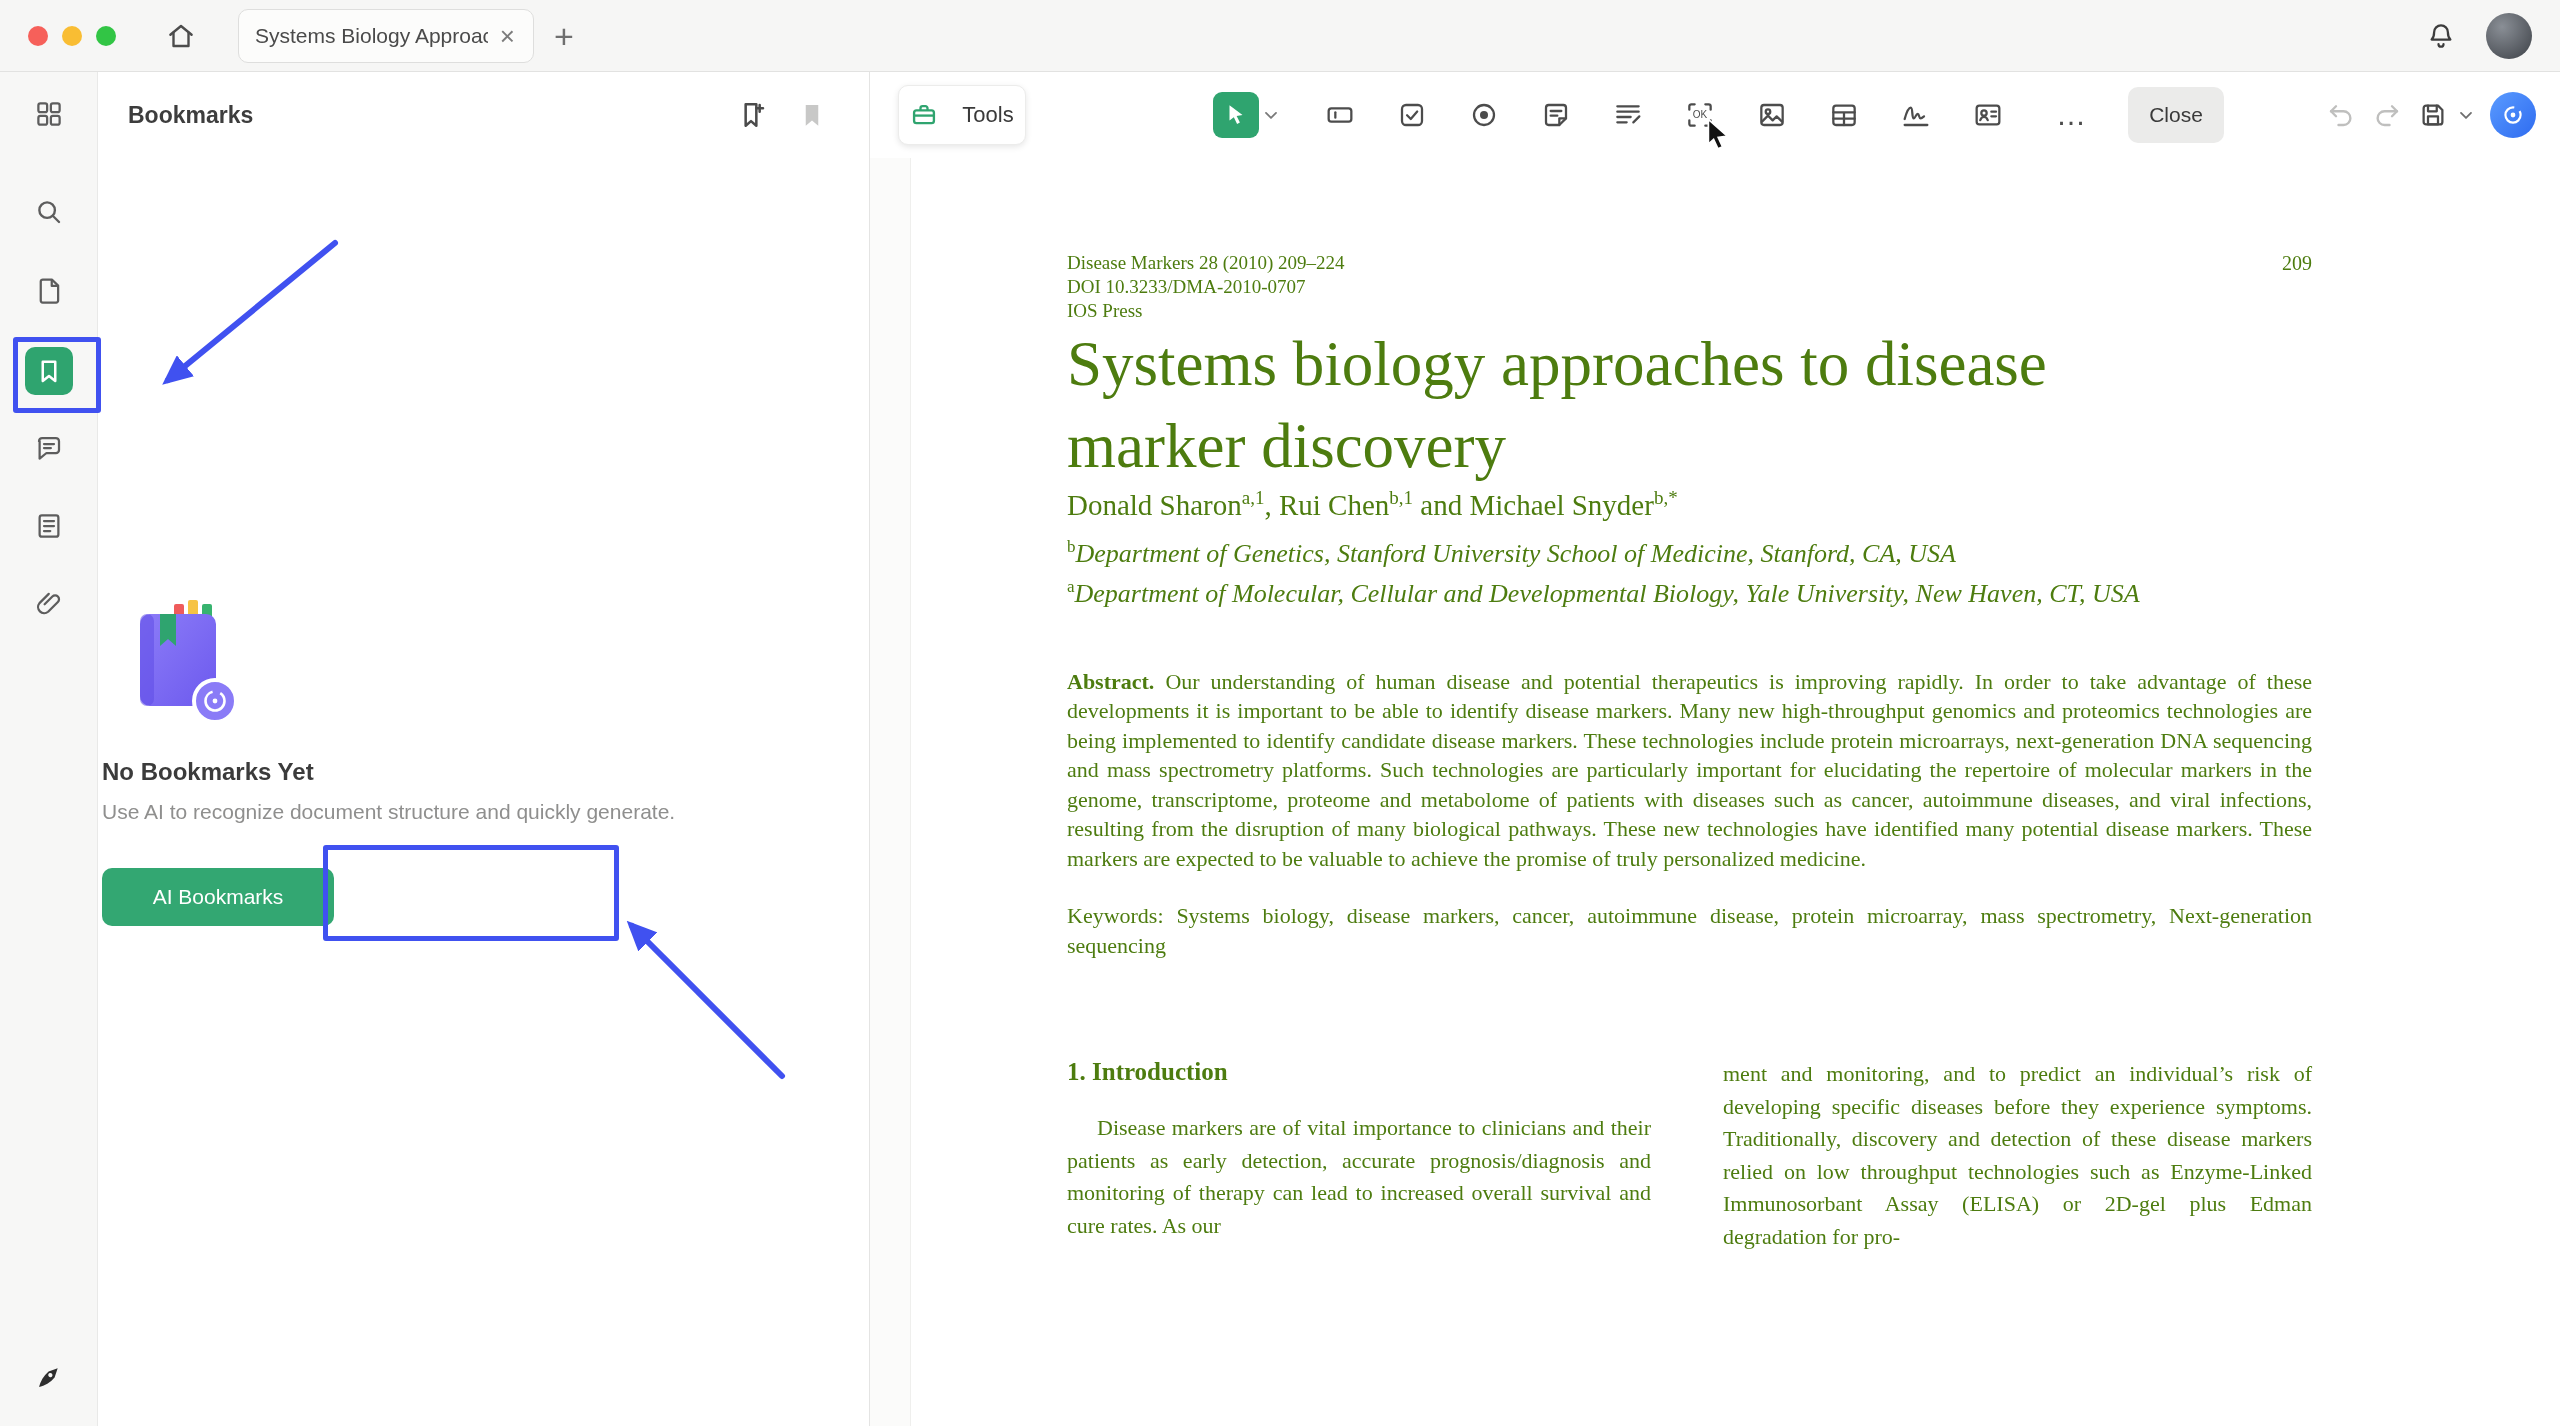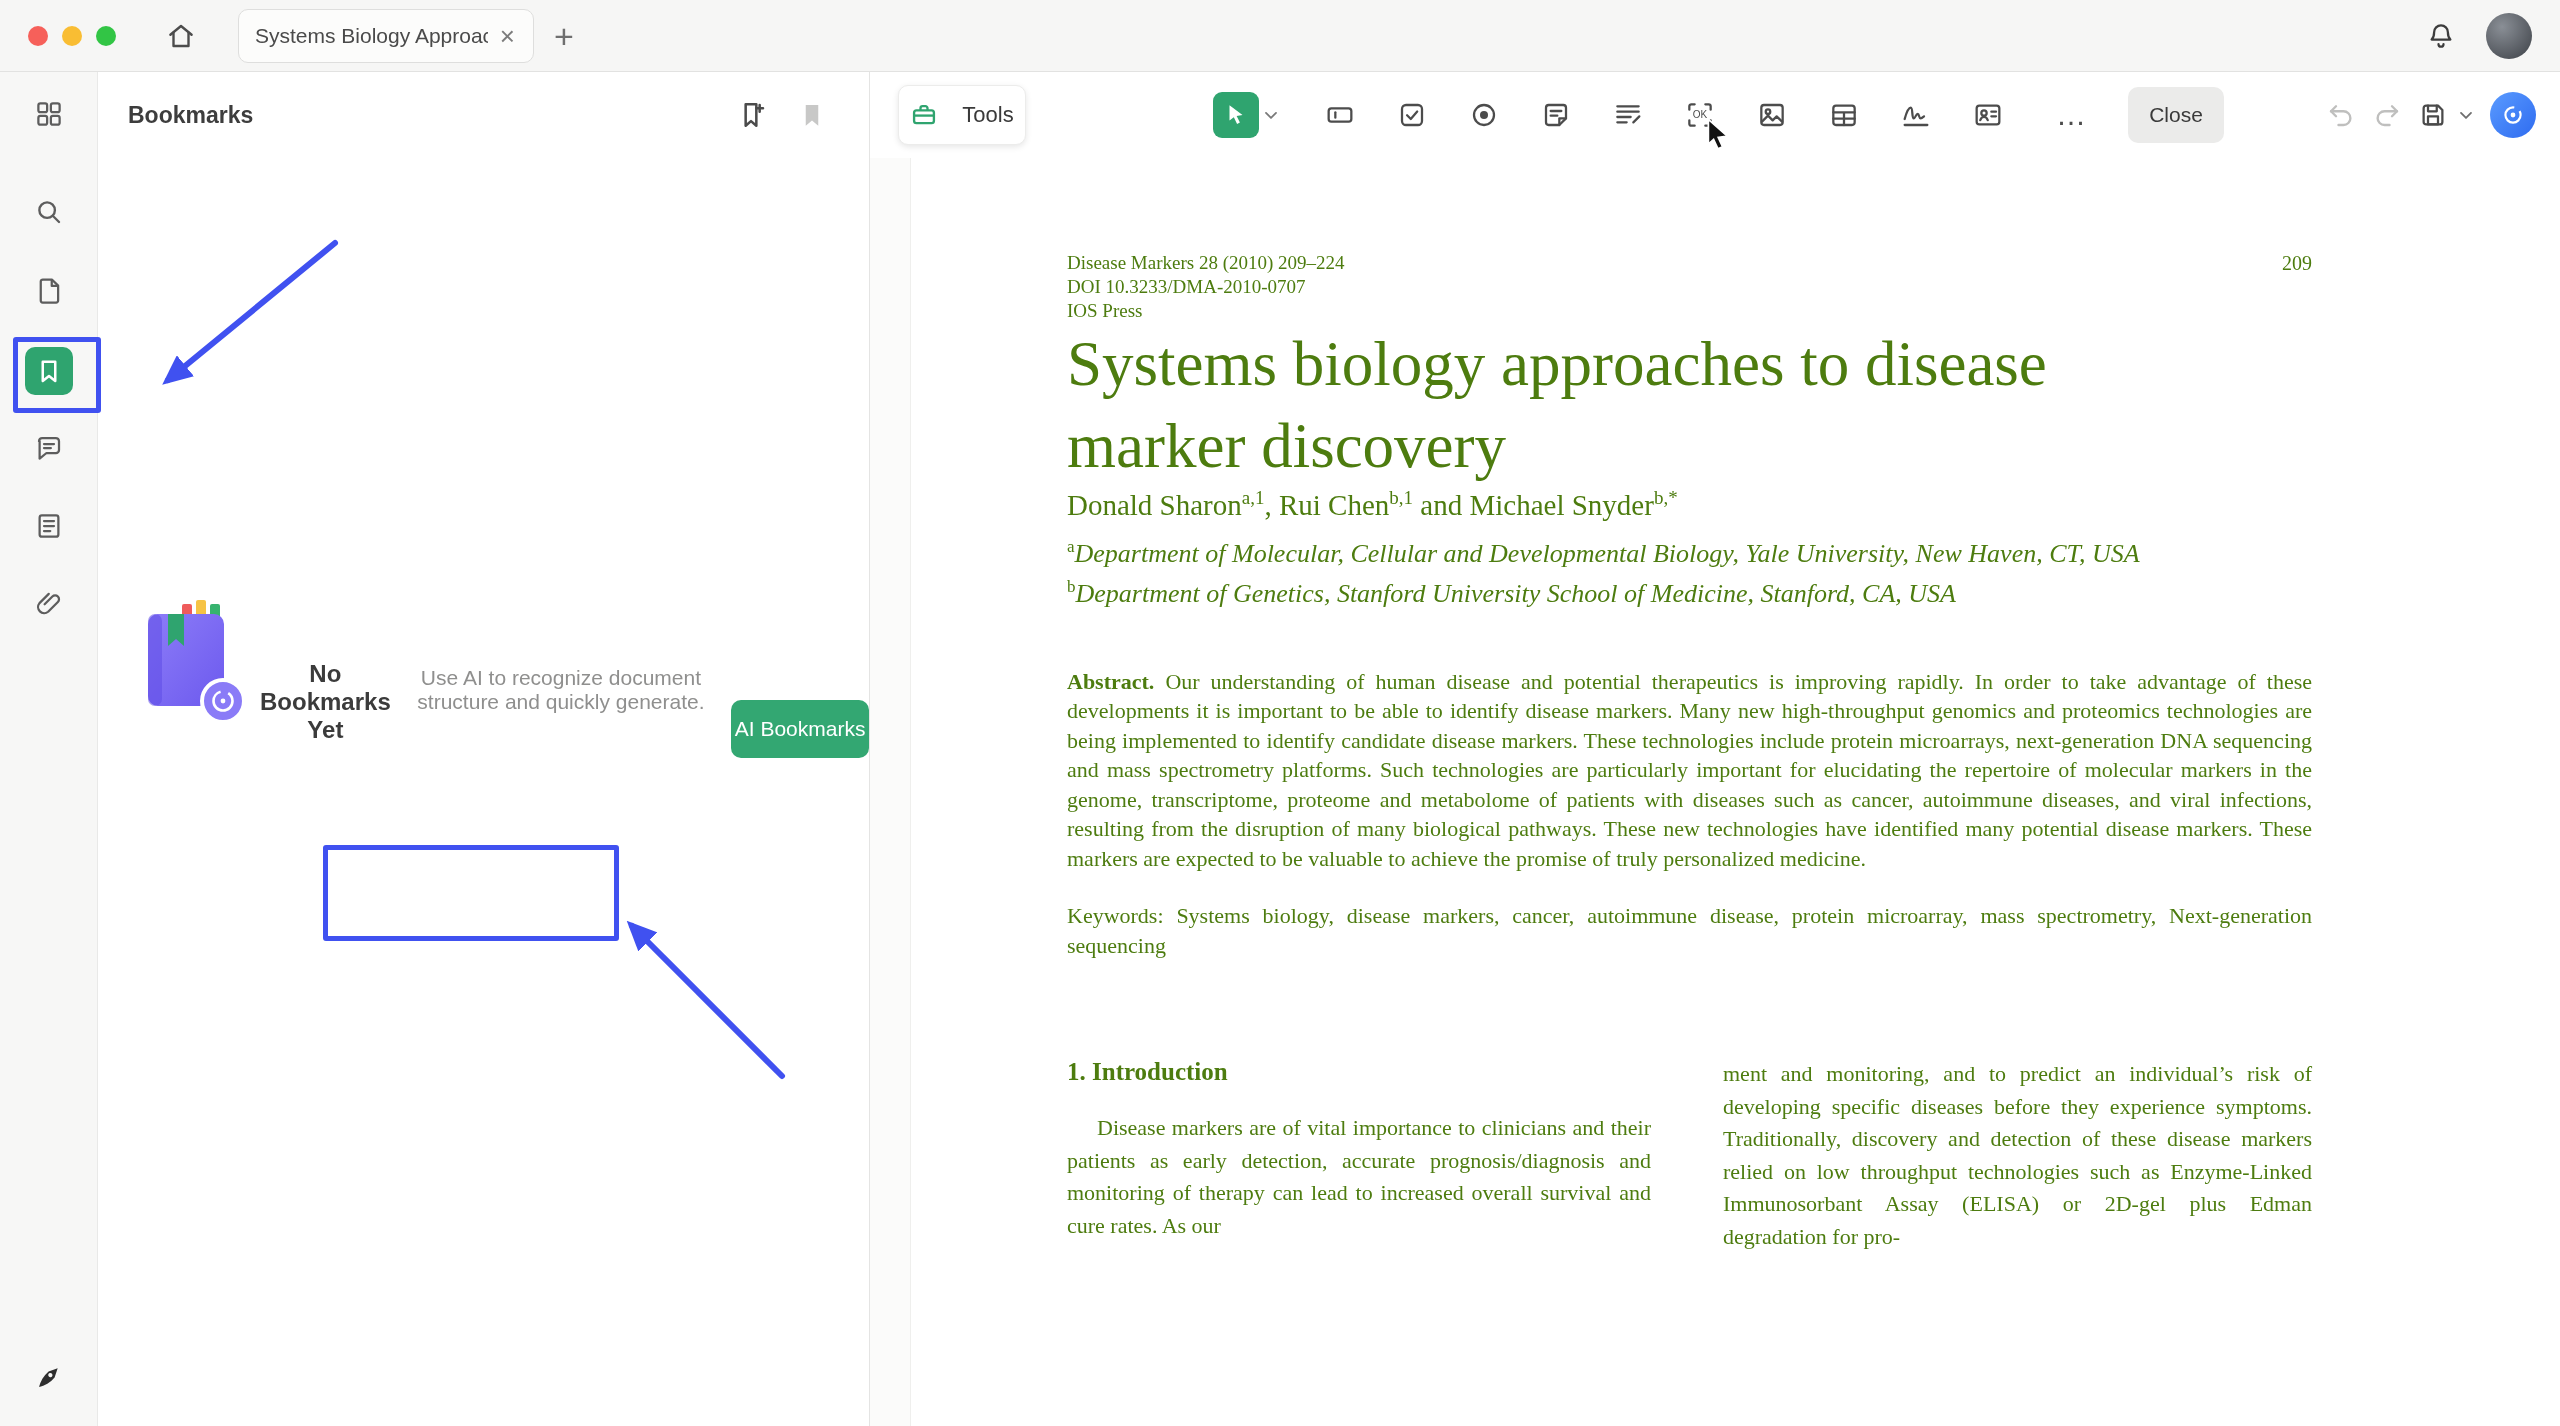--- a/index.html
+++ b/index.html
@@ -29,21 +29,21 @@
   .rail-btn{position:absolute;left:25px;width:48px;height:48px;display:flex;align-items:center;justify-content:center;color:#5d5d5d;border-radius:10px;cursor:pointer;}
   .rail-btn.active{background:#2fa46f;color:#ffffff;}
   .rail-btn.pen{color:#2e2e2e;}
 
   
   .panel{width:772px;background:#ffffff;border-right:1px solid #e4e4e3;position:relative;flex:0 0 772px;}
   .panel-header{display:flex;align-items:center;height:86px;padding:0 42px 0 30px;}
   .panel-title{font-size:23px;font-weight:700;color:#3d3d3d;flex:1;}
   .ph-icon{margin-left:28px;color:#4b4b4b;cursor:pointer;}
   .ph-icon.disabled{color:#c8c8c7;}
-  .empty{position:absolute;left:12px;right:0;top:512px;display:flex;flex-direction:row;align-items:flex-end;text-align:center;}
+  .empty{position:absolute;left:4px;right:0;top:512px;display:flex;flex-direction:column;align-items:flex-start;text-align:center;}
   .illus{width:150px;height:150px;margin-bottom:24px;}
   .empty-title{font-size:24px;font-weight:700;color:#3b3b3b;margin-bottom:14px;}
   .empty-sub{font-size:21px;color:#8f8f8e;margin-bottom:44px;}
   .ai-btn{width:232px;height:58px;background:#33a772;color:#fff;border:none;border-radius:10px;font-size:21px;font-family:inherit;cursor:pointer;}
 
   
   .main{flex:1;background:#fbfbfa;position:relative;overflow:hidden;}
   .toolbar{position:absolute;top:0;left:0;right:0;height:86px;background:#ffffff;z-index:3;}
   .tools-pill{position:absolute;left:28px;top:13px;height:60px;width:128px;background:#ffffff;border:1px solid #ececeb;border-radius:10px;box-shadow:0 2px 6px rgba(0,0,0,.10);display:flex;align-items:center;justify-content:center;gap:24px;cursor:pointer;}
   .tools-pill span{font-size:22px;color:#3a3a3a;}
@@ -400,22 +400,22 @@
           <div class="pageno">209</div>
         </div>
 
         <h1 class="doc-title">Systems biology approaches to disease marker discovery</h1>
 
         <div class="doc-authors">
           <span>Donald Sharon</span><sup>a,1</sup><span>, </span><span>Rui Chen</span><sup>b,1</sup><span> and </span><span>Michael Snyder</span><sup>b,*</sup>
         </div>
 
         <div class="doc-affil">
+          <div><sup>b</sup><span>Department of Genetics, Stanford University School of Medicine, Stanford, CA, USA</span></div>
           <div><sup>a</sup><span>Department of Molecular, Cellular and Developmental Biology, Yale University, New Haven, CT, USA</span></div>
-          <div><sup>b</sup><span>Department of Genetics, Stanford University School of Medicine, Stanford, CA, USA</span></div>
         </div>
 
         <p class="doc-abstract"><b>Abstract.</b> <span>Our understanding of human disease and potential therapeutics is improving rapidly.  In order to take advantage of these developments it is important to be able to identify disease markers.  Many new high-throughput genomics and proteomics technologies are being implemented to identify candidate disease markers.  These technologies include protein microarrays, next-generation DNA sequencing and mass spectrometry platforms.  Such technologies are particularly important for elucidating the repertoire of molecular markers in the genome, transcriptome, proteome and metabolome of patients with diseases such as cancer, autoimmune diseases, and viral infections, resulting from the disruption of many biological pathways.  These new technologies have identified many potential disease markers.  These markers are expected to be valuable to achieve the promise of truly personalized medicine.</span></p>
 
         <p class="doc-keywords">Keywords: Systems biology, disease markers, cancer, autoimmune disease, protein microarray, mass spectrometry, Next-generation sequencing</p>
 
         <div class="doc-columns">
           <div class="col-left">
             <div class="sec-heading">1.  Introduction</div>
             <p class="col-text indent">Disease markers are of vital importance to clinicians and their patients as early detection, accurate prognosis/diagnosis and monitoring of therapy can lead to increased overall survival and cure rates.  As our</p>

